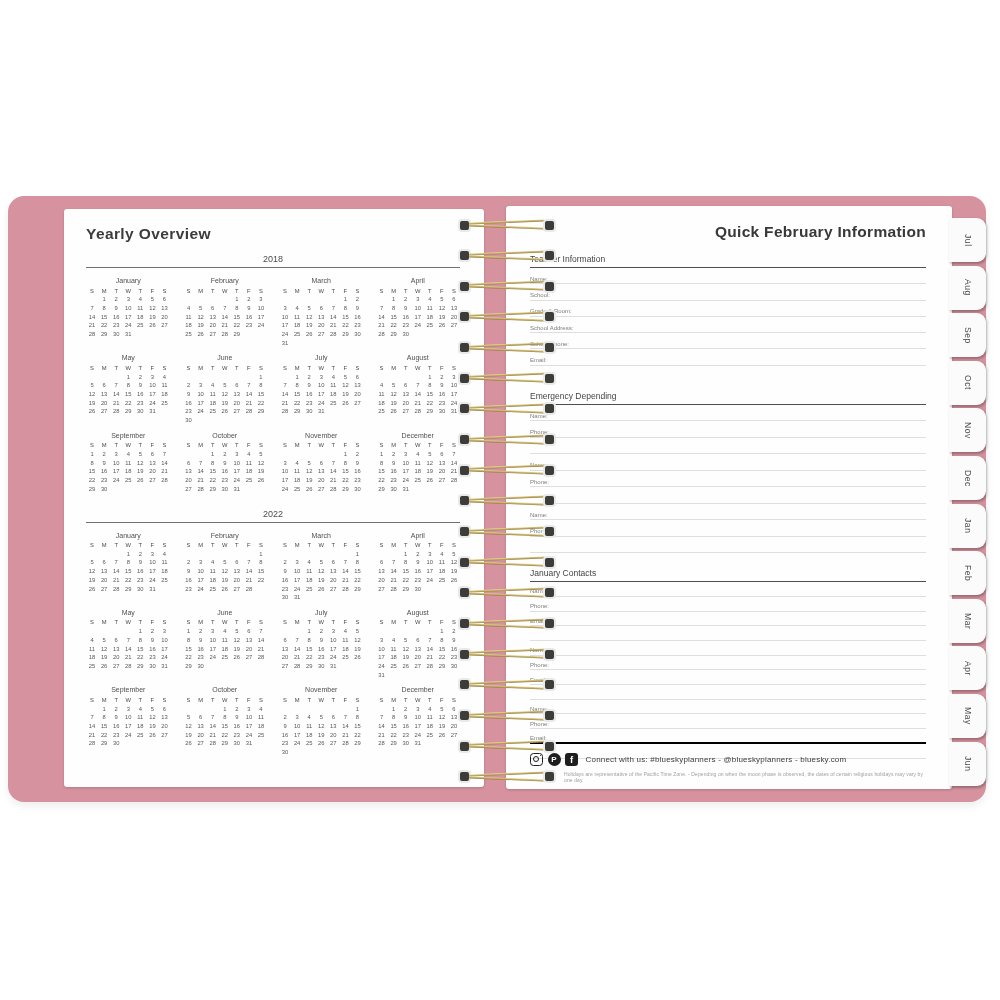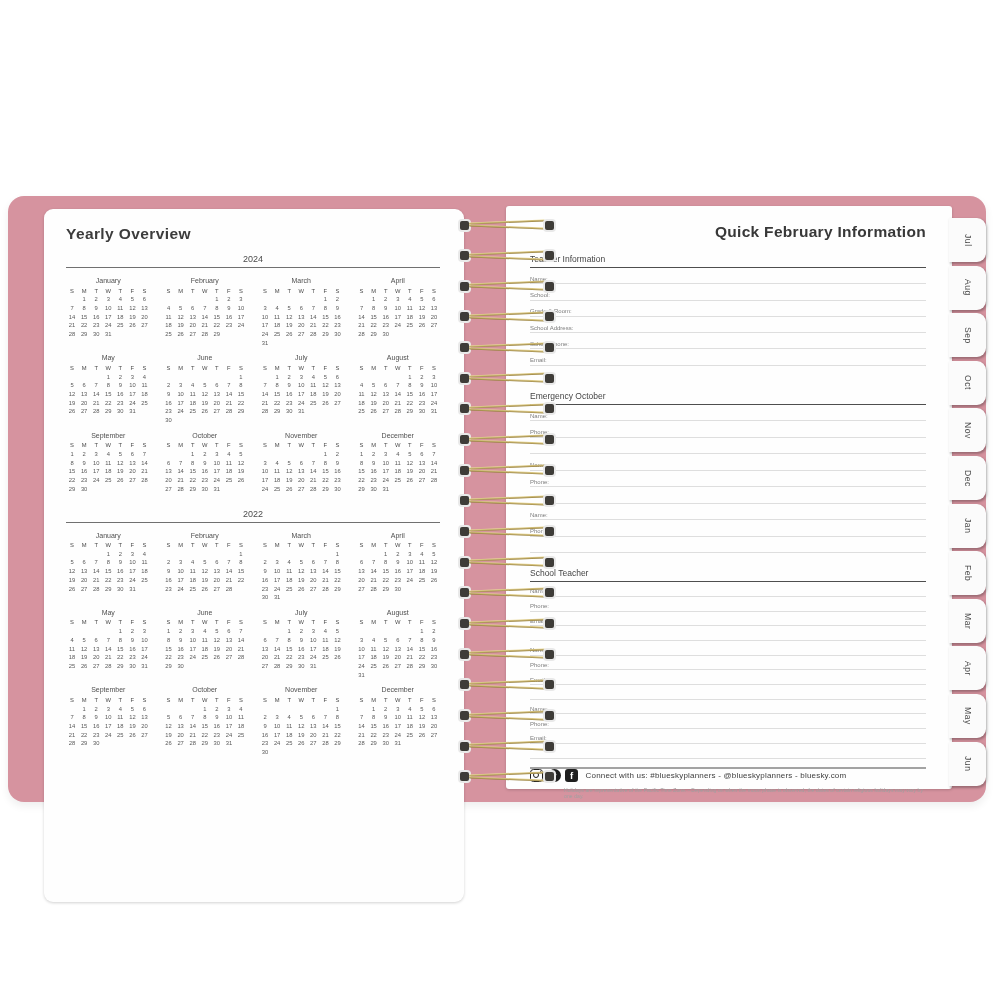--- a/index.html
+++ b/index.html
@@ -4,21 +4,21 @@
 <style>
   html,body{margin:0;padding:0;background:#ffffff;width:1000px;height:1000px;
     font-family:"Liberation Sans",sans-serif;-webkit-font-smoothing:antialiased;}
   .stage{position:relative;width:1000px;height:1000px;overflow:hidden;background:#fff;}
 
   .planner{position:absolute;left:8px;top:196px;width:978px;height:606px;}
   .cover{position:absolute;inset:0;background:#d6939f;border-radius:16px;
     box-shadow:0 4px 8px rgba(0,0,0,.07);}
 
   .page{position:absolute;background:#fefefe;box-shadow:0 1px 3px rgba(0,0,0,.18);}
-  .left-page{left:36px;top:13px;width:420px;height:693px;border-radius:9px;}
+  .left-page{left:56px;top:13px;width:420px;height:578px;border-radius:3px;}
   .right-page{left:498px;top:10px;width:446px;height:583px;border-radius:3px;}
 
   
   .lp-inner{padding:16px 24px 0 22px;}
   .lp-title{font-size:15.5px;font-weight:600;color:#3c3c3c;letter-spacing:.4px;}
   .year-block{margin-top:11px;}
   .year-block + .year-block{margin-top:13px;}
   .year-label{text-align:center;font-size:9px;color:#4c4c4c;margin-bottom:3px;}
   .year-rule{border-top:1.8px solid #707070;height:0;}
   .months-grid{display:grid;grid-template-columns:repeat(4,1fr);column-gap:12px;margin-top:4px;}
@@ -35,22 +35,22 @@
     border-bottom:1.8px solid #4e4e4e;}
   .sec-0{margin-top:13px;}
   .sec-1{margin-top:25px;}
   .sec-2{margin-top:15px;}
   .frow{position:relative;border-bottom:1px solid #dedede;display:flex;align-items:flex-end;}
   .sec-0 .frow{height:15.3px;}
   .sec-1 .frow{height:15.5px;}
   .sec-2 .frow{height:13.7px;}
   .flabel{font-size:6px;color:#7d7d7d;padding-bottom:1.5px;}
 
-  .rp-footer{position:absolute;left:24px;right:26px;top:561px;
-    border-top:2px solid #a3a3a3;}
+  .rp-footer{position:absolute;left:24px;right:26px;top:536px;
+    border-top:2px solid #000000;padding-top:9px;}
   .footer-row{display:flex;align-items:center;gap:4.5px;}
   .connect-text{font-size:8px;color:#3c3c3c;font-weight:500;margin-left:3px;letter-spacing:.2px;}
   .fine-print{font-size:5px;color:#a0a0a0;margin-top:5px;padding-left:34px;letter-spacing:.1px;}
 
   
   .sicon{position:relative;display:inline-block;flex:none;}
   .instagram-icon{width:11px;height:11px;border:1.4px solid #1e1e1e;border-radius:3.5px;}
   .instagram-icon::before{content:"";position:absolute;left:2.1px;top:2.1px;width:4.2px;height:4.2px;
     border:1.2px solid #1e1e1e;border-radius:50%;}
   .instagram-icon::after{content:"";position:absolute;right:.8px;top:.8px;width:1.6px;height:1.6px;
@@ -88,21 +88,21 @@
 
 <div class="stage">
   <div class="planner">
     <div class="cover"></div>
 
     <div class="page left-page">
       <div class="lp-inner">
         <div class="lp-title">Yearly Overview</div>
         <div>
             <div class="year-block">
-              <div class="year-label">2024</div>
+              <div class="year-label">2018</div>
               <div class="year-rule"></div>
               <div class="months-grid">
                 <div class="month">
                   <div class="month-name">January</div>
                   <div class="cal">
                     <span class="wd">S</span>
                     <span class="wd">M</span>
                     <span class="wd">T</span>
                     <span class="wd">W</span>
                     <span class="wd">T</span>
@@ -1219,21 +1219,21 @@
                 <span class="flabel">School Address:</span>
               </div>
               <div class="frow">
                 <span class="flabel">School Phone:</span>
               </div>
               <div class="frow">
                 <span class="flabel">Email:</span>
               </div>
             </section>
             <section class="ref-section sec-1">
-              <div class="sec-title">Emergency October</div>
+              <div class="sec-title">Emergency Depending</div>
               <div class="frow">
                 <span class="flabel">Name:</span>
               </div>
               <div class="frow">
                 <span class="flabel">Phone:</span>
               </div>
               <div class="frow"></div>
               <div class="frow">
                 <span class="flabel">Name:</span>
               </div>
@@ -1243,21 +1243,21 @@
               <div class="frow"></div>
               <div class="frow">
                 <span class="flabel">Name:</span>
               </div>
               <div class="frow">
                 <span class="flabel">Phone:</span>
               </div>
               <div class="frow"></div>
             </section>
             <section class="ref-section sec-2">
-              <div class="sec-title">School Teacher</div>
+              <div class="sec-title">January Contacts</div>
               <div class="frow">
                 <span class="flabel">Name:</span>
               </div>
               <div class="frow">
                 <span class="flabel">Phone:</span>
               </div>
               <div class="frow">
                 <span class="flabel">Email:</span>
               </div>
               <div class="frow"></div>

